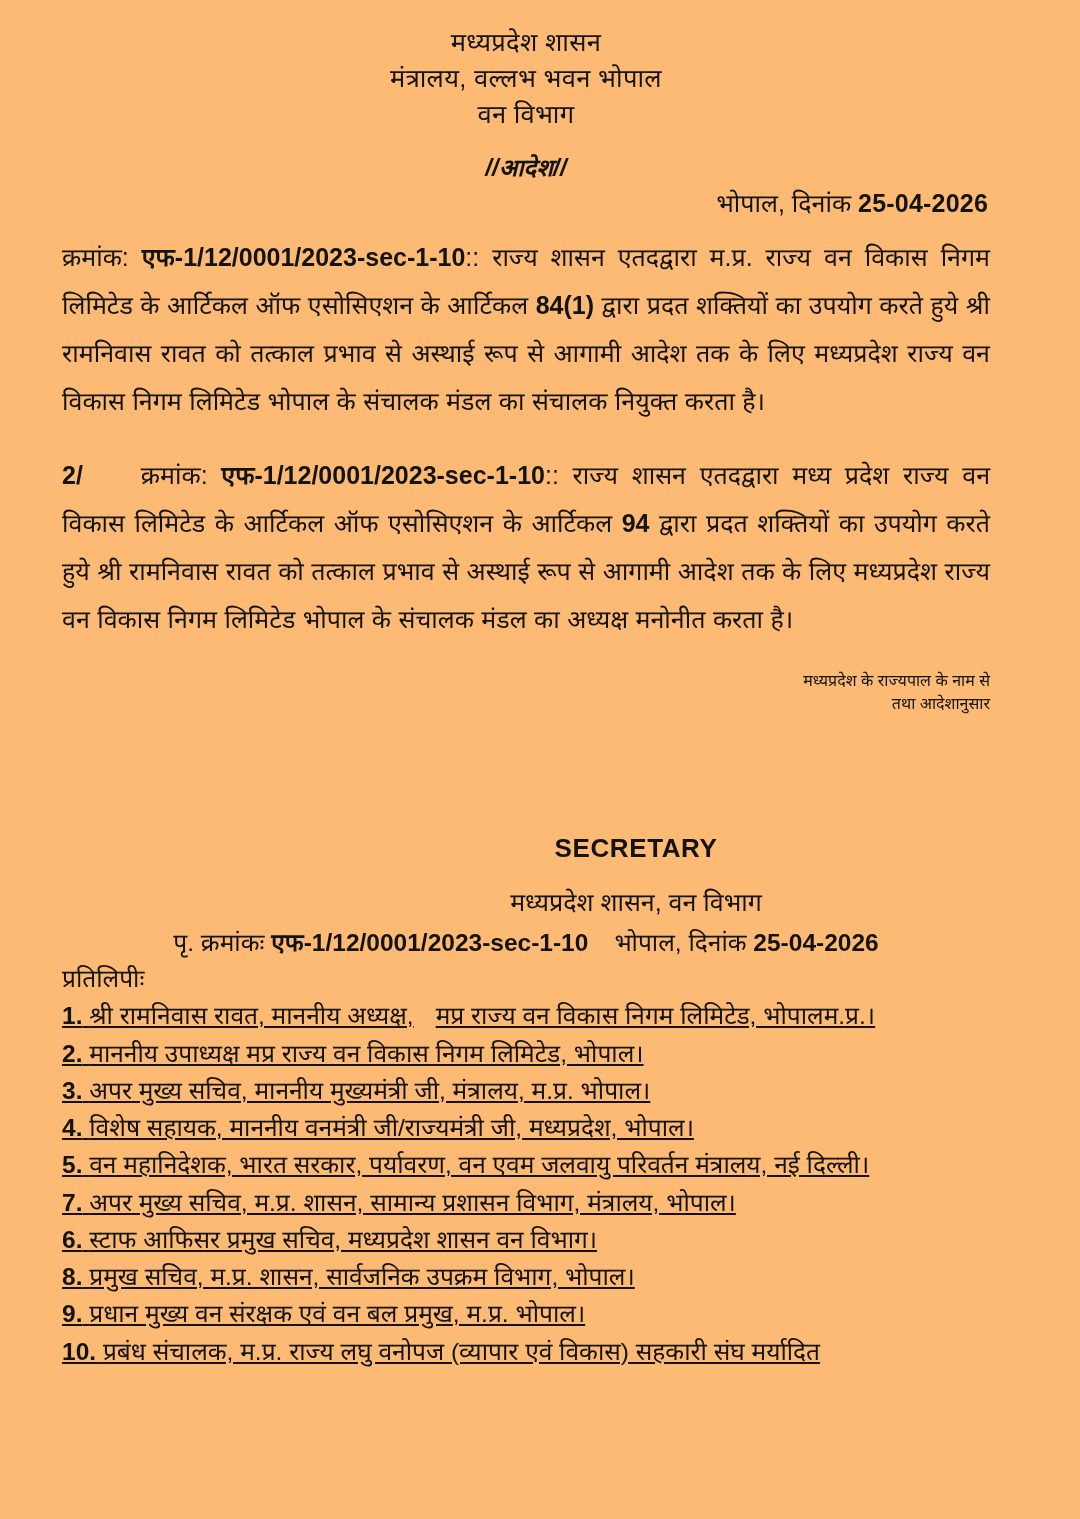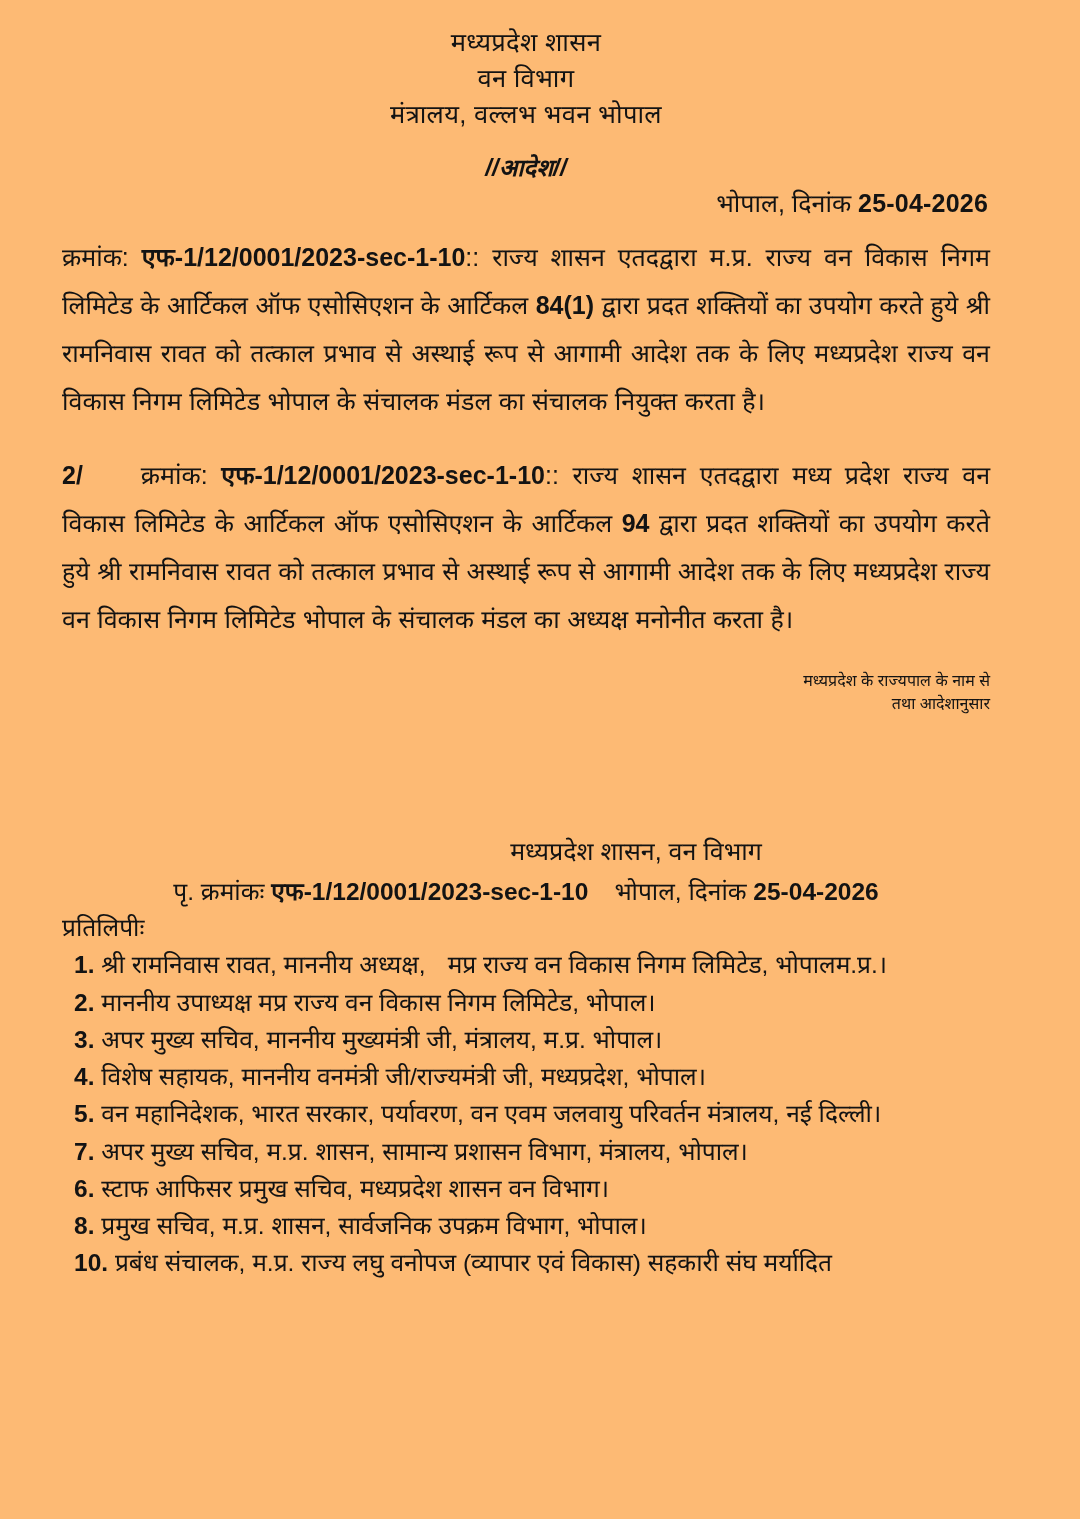--- a/index.html
+++ b/index.html
@@ -94,21 +94,21 @@
     text-align: center;
     padding-left: 220px;
   }
   .sign-block .sign-title {
     font-size: 26px;
     font-weight: bold;
     letter-spacing: 0.6px;
   }
   .sign-block .sign-dept {
     font-size: 25px;
-    margin-top: 4px;
+    margin-top: 20px;
   }
 
   
   .endorse {
     margin-top: 8px;
     font-size: 24.5px;
     line-height: 1.42;
     white-space: nowrap;
     text-align: center;
   }
@@ -118,43 +118,44 @@
   .endorse-sub {
     font-size: 24.5px;
     line-height: 1.45;
   }
 
   
   .copy-list {
     margin-top: 2px;
     list-style: none;
     padding: 0;
-    margin-left: 12px;
+    margin-left: 0;
     margin-bottom: 0;
+    text-decoration: underline;
   }
   .copy-list li {
     font-size: 24.5px;
     line-height: 1.48;
     text-align: justify;
     text-align-last: left;
     margin-bottom: 1px;
   }
   .copy-list li .num { font-weight: bold; }
   .copy-list li .wide-gap { display: inline-block; width: 22px; }
 </style>
 </head>
 <body>
 
 <div class="page">
   <div class="doc-body">
 
     <div class="letterhead">
       <div class="lh-line">मध्यप्रदेश शासन</div>
+      <div class="lh-line">मंत्रालय, वल्लभ भवन भोपाल</div>
       <div class="lh-line">वन विभाग</div>
-      <div class="lh-line">मंत्रालय, वल्लभ भवन भोपाल</div>
       <div class="lh-order">//आदेश//</div>
     </div>
 
     <div class="dateline">
       <span>भोपाल, दिनांक </span><span class="date-val">25-04-2026</span>
     </div>
 
     <p class="para" id="para-1">
       <span>क्रमांक: </span><span class="memo-no">एफ-1/12/0001/2023-sec-1-10</span><span>:: राज्य शासन एतदद्वारा म.प्र. राज्य वन विकास निगम लिमिटेड के आर्टिकल ऑफ एसोसिएशन के आर्टिकल </span><span class="art-no">84(1)</span><span> द्वारा प्रदत शक्तियों का उपयोग करते हुये श्री रामनिवास रावत को तत्काल प्रभाव से अस्थाई रूप से आगामी आदेश तक के लिए मध्यप्रदेश राज्य वन विकास निगम लिमिटेड भोपाल के संचालक मंडल का संचालक नियुक्त करता है।</span>
     </p>
@@ -162,34 +163,36 @@
     <p class="para" id="para-2">
       <span class="clause-num">2/</span><span class="tab-gap"></span><span>क्रमांक: </span><span class="memo-no">एफ-1/12/0001/2023-sec-1-10</span><span>:: राज्य शासन एतदद्वारा मध्य प्रदेश राज्य वन विकास लिमिटेड के आर्टिकल ऑफ एसोसिएशन के आर्टिकल </span><span class="art-no">94</span><span> द्वारा प्रदत शक्तियों का उपयोग करते हुये श्री रामनिवास रावत को तत्काल प्रभाव से अस्थाई रूप से आगामी आदेश तक के लिए मध्यप्रदेश राज्य वन विकास निगम लिमिटेड भोपाल के संचालक मंडल का अध्यक्ष मनोनीत करता है।</span>
     </p>
 
     <div class="closing">
       <div>मध्यप्रदेश के राज्यपाल के नाम से</div>
       <div>तथा आदेशानुसार</div>
     </div>
 
     <div class="sign-block">
+      <div class="sign-title">SECRETARY</div>
       <div class="sign-dept">मध्यप्रदेश शासन, वन विभाग</div>
     </div>
 
     <div class="endorse">
       <span>पृ. क्रमांकः </span><span class="memo-no">एफ-1/12/0001/2023-sec-1-10</span><span class="gap"></span><span>भोपाल, दिनांक </span><span class="date-val">25-04-2026</span>
     </div>
     <div class="endorse-sub">प्रतिलिपीः</div>
 
     <ul class="copy-list" id="copy-list">
         <li><span class="num">1.</span> <span>श्री रामनिवास रावत, माननीय अध्यक्ष,</span><span class="wide-gap"></span><span>मप्र राज्य वन विकास निगम लिमिटेड, भोपालम.प्र.।</span></li>
         <li><span class="num">2.</span> <span>माननीय उपाध्यक्ष मप्र राज्य वन विकास निगम लिमिटेड, भोपाल।</span></li>
         <li><span class="num">3.</span> <span>अपर मुख्य सचिव, माननीय मुख्यमंत्री जी, मंत्रालय, म.प्र. भोपाल।</span></li>
         <li><span class="num">4.</span> <span>विशेष सहायक, माननीय वनमंत्री जी/राज्यमंत्री जी, मध्यप्रदेश, भोपाल।</span></li>
         <li><span class="num">5.</span> <span>वन महानिदेशक, भारत सरकार, पर्यावरण, वन एवम जलवायु परिवर्तन मंत्रालय, नई दिल्ली।</span></li>
         <li><span class="num">7.</span> <span>अपर मुख्य सचिव, म.प्र. शासन, सामान्य प्रशासन विभाग, मंत्रालय, भोपाल।</span></li>
         <li><span class="num">6.</span> <span>स्टाफ आफिसर प्रमुख सचिव, मध्यप्रदेश शासन वन विभाग।</span></li>
         <li><span class="num">8.</span> <span>प्रमुख सचिव, म.प्र. शासन, सार्वजनिक उपक्रम विभाग, भोपाल।</span></li>
+        <li><span class="num">9.</span> <span>प्रधान मुख्य वन संरक्षक एवं वन बल प्रमुख, म.प्र. भोपाल।</span></li>
         <li><span class="num">10.</span> <span>प्रबंध संचालक, म.प्र. राज्य लघु वनोपज (व्यापार एवं विकास) सहकारी संघ मर्यादित</span></li>
       </ul>
 
   </div>
 </div>
 
 </body></html>

